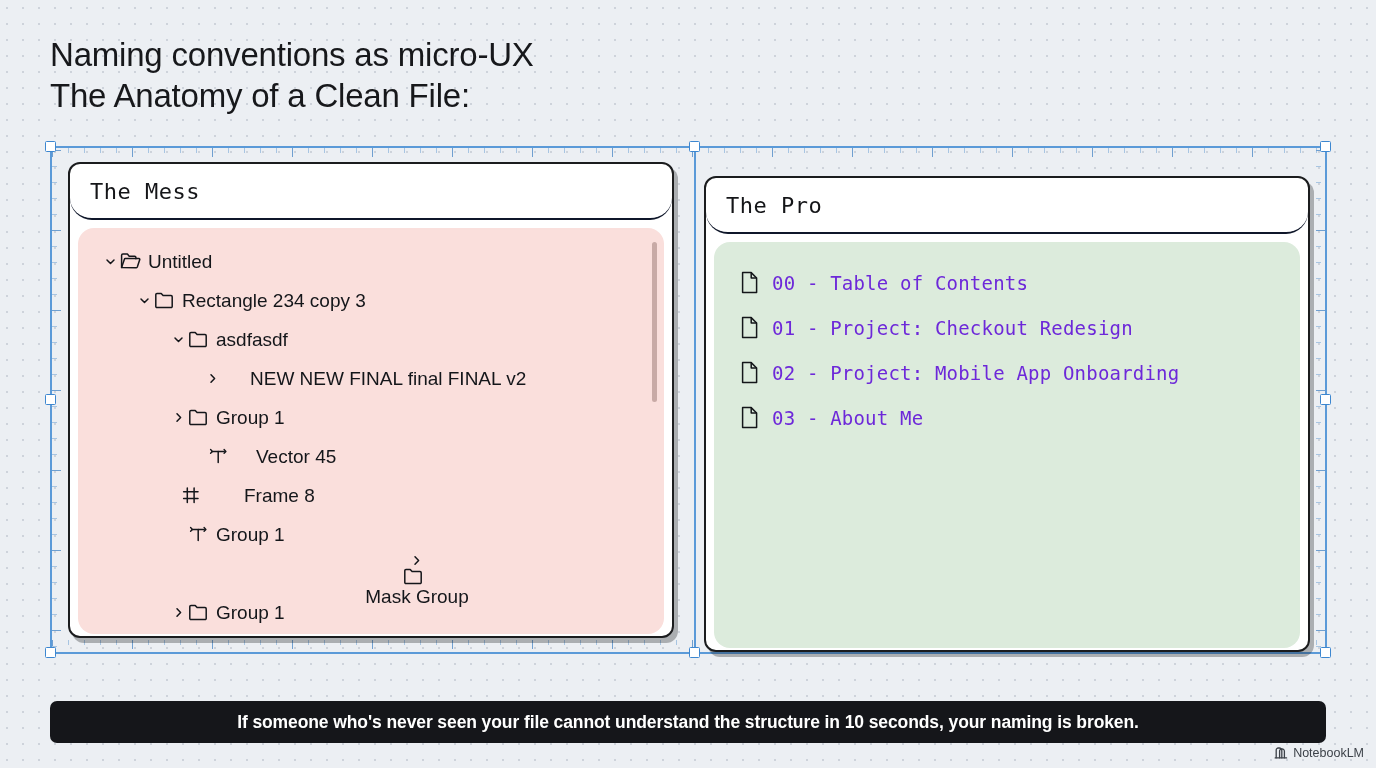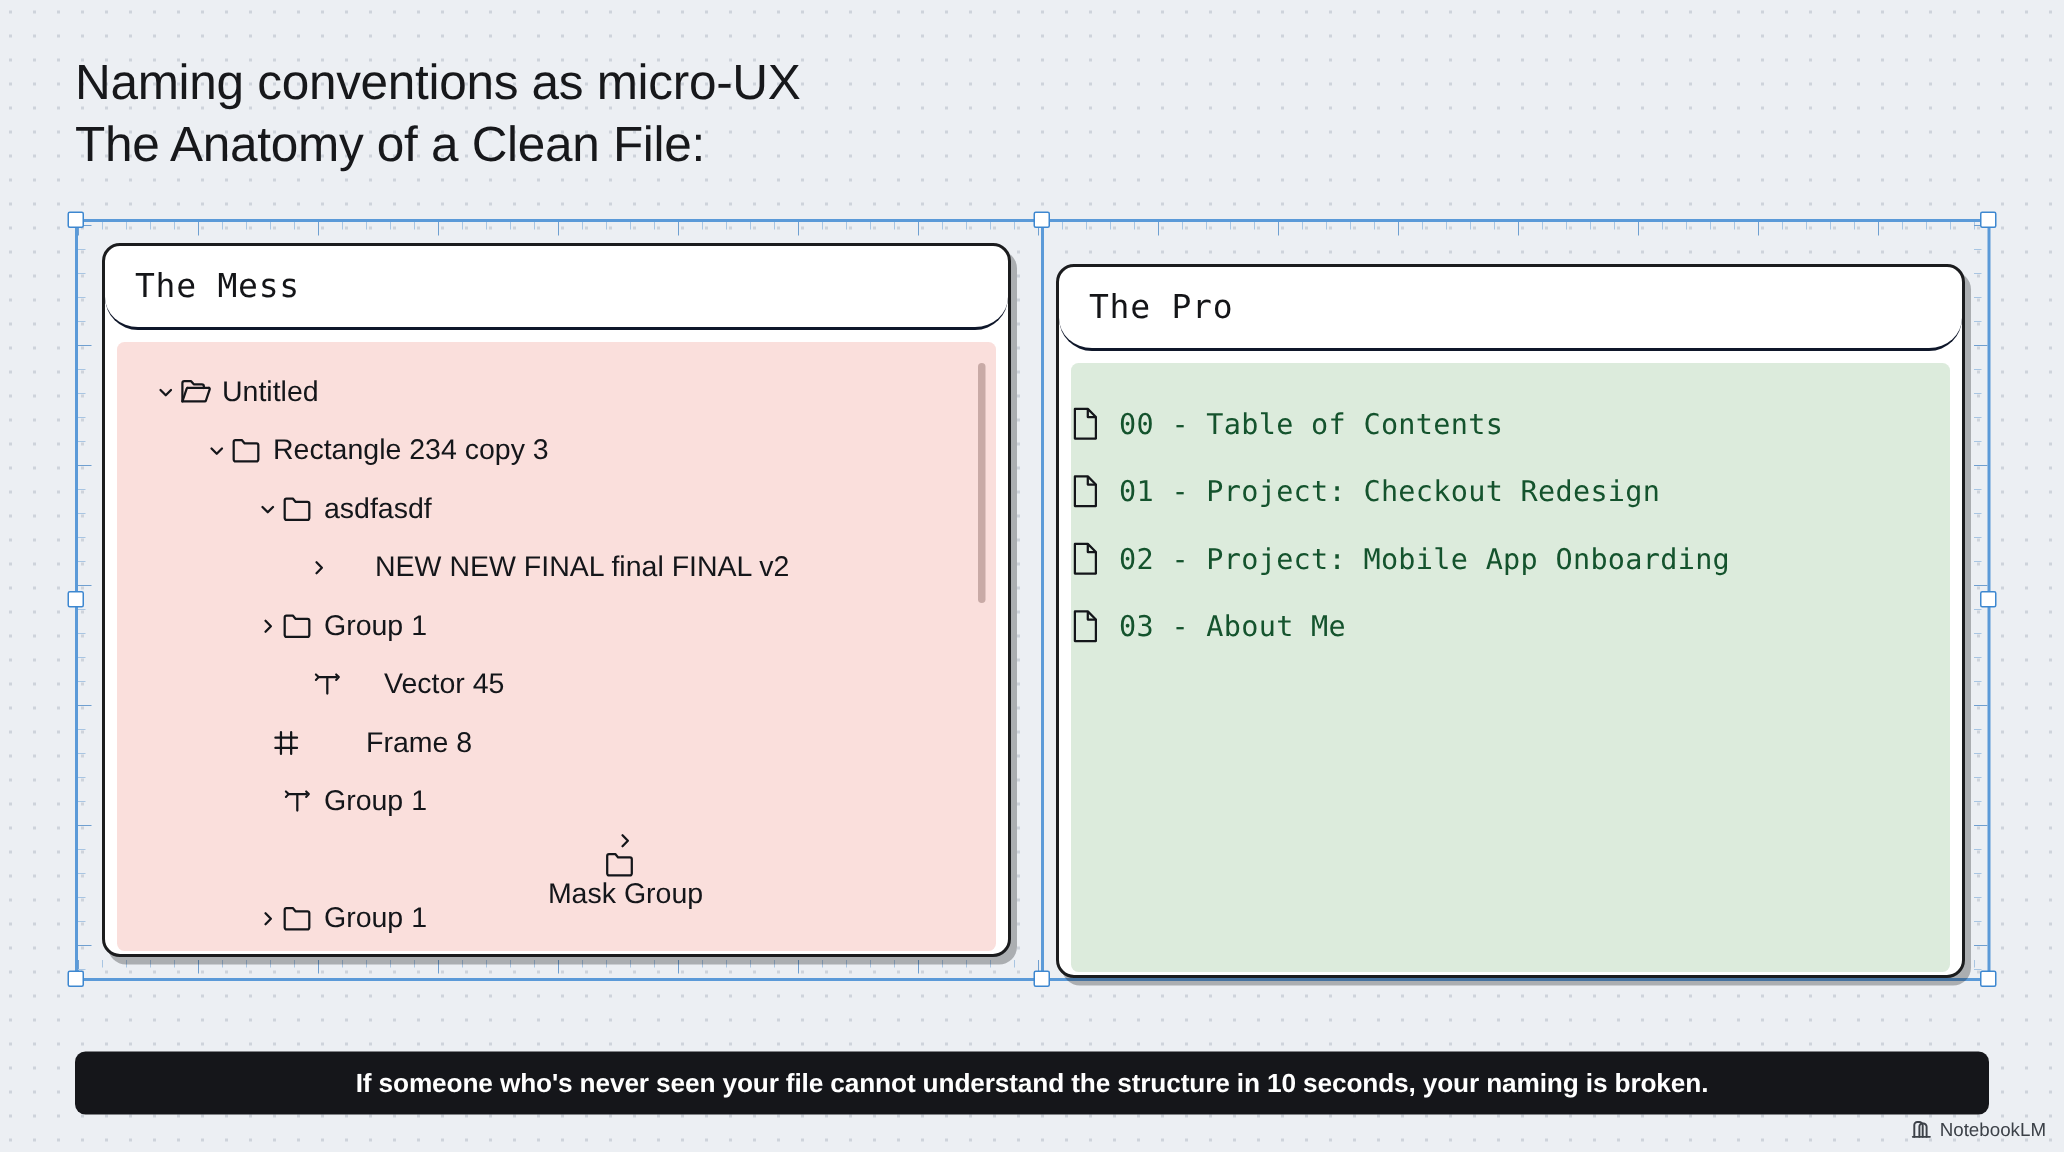--- a/index.html
+++ b/index.html
@@ -113,21 +113,21 @@
     letter-spacing: 0.5px;
   }
   .card-body {
     padding: 8px;
     box-sizing: border-box;
     height: calc(100% - 50px);
   }
   .panel-surface {
     width: 100%;
     height: 100%;
-    border-radius: 5px;
+    border-radius: 16px;
     box-sizing: border-box;
     position: relative;
     overflow: hidden;
   }
   .panel-surface.mess  { background: #fadfdc; padding: 14px 0 0 0; }
   .panel-surface.pro   { background: #dcebdc; padding: 18px 0 0 0; }
 
   
   .tree-row {
     display: flex;
@@ -164,24 +164,25 @@
     height: 160px;
     border-radius: 3px;
     background: #c8aaa6;
   }
 
   
   .pro-row {
     display: flex;
     align-items: center;
     height: 45px;
+    padding-left: 26px;
     box-sizing: border-box;
     font-family: "DejaVu Sans Mono", monospace;
     font-size: 19px;
-    color: #14532d;
+    color: #6d28d9;
     letter-spacing: 0.2px;
   }
   .pro-row .row-icon { width: 32px; min-width: 32px; }
   .pro-label { white-space: pre; }
 
   
   #callout {
     position: absolute;
     left: 50px;
     top: 701px;

